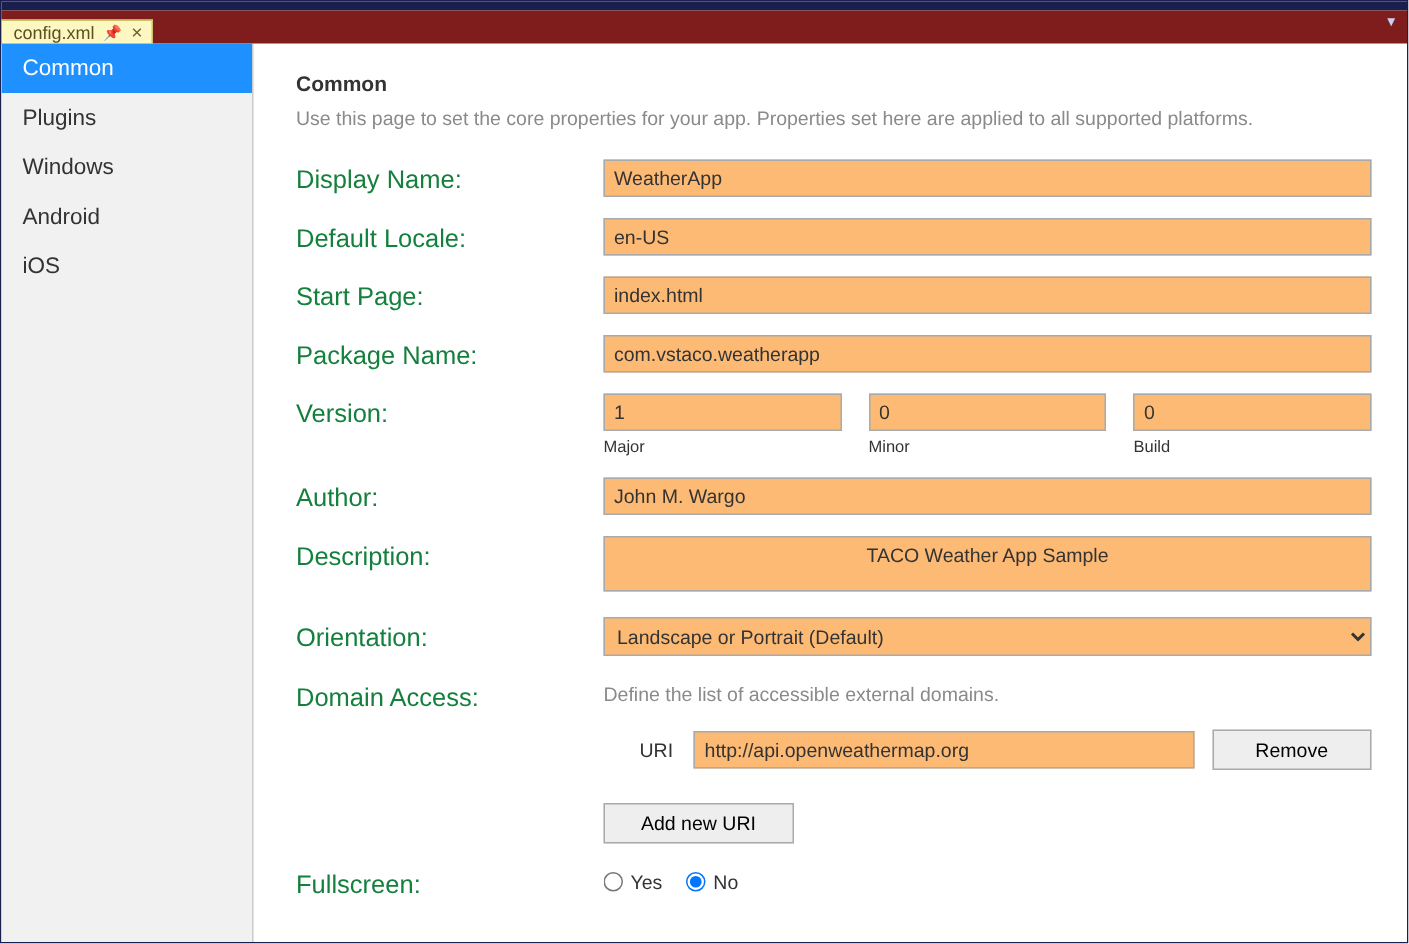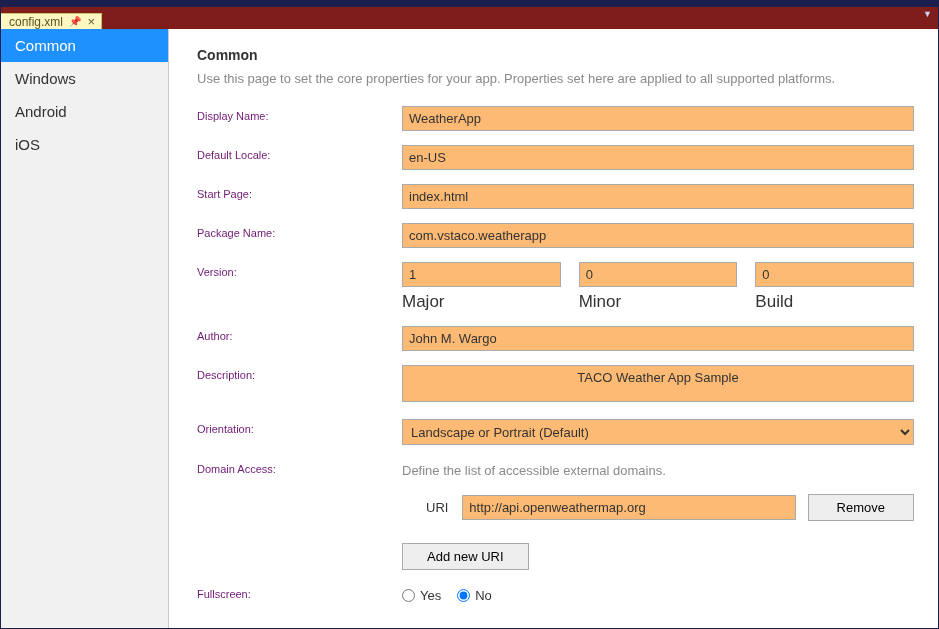--- a/index.html
+++ b/index.html
@@ -24,33 +24,33 @@
   .sidebar { width: 168px; background: #f1f1f1; border-right: 1px solid #ccc; display: flex; flex-direction: column; }
   .side-item { padding: 8px 10px 8px 14px; font-size: 15px; color: #333; cursor: pointer; }
   .side-item.selected { background: #1e90ff; color: #fff; }
 
   
   .main { flex: 1; padding: 18px 24px 20px 28px; overflow-y: auto; color: #333; }
   .section-title { font-weight: 600; font-size: 14px; margin-bottom: 8px; }
   .section-desc { color: #8a8a8a; font-size: 13px; margin-bottom: 20px; }
 
   .form-row { display: flex; align-items: flex-start; margin-bottom: 14px; }
-  .form-label { width: 205px; padding-top: 4px; color: #701a75; font-size: 11px; }
+  .form-label { width: 205px; padding-top: 4px; color: #15803d; font-size: 17px; }
   .form-field { flex: 1; }
 
   input[type=text], textarea, select {
     width: 100%; border: 1px solid #aaa; padding: 4px 6px; font-family: inherit;
     font-size: 13px; background: #fdba74; color: #333;
   }
   textarea { height: 37px; resize: none; text-align: center; }
   select { height: 26px; padding: 2px 4px; }
 
   .version-row { display: flex; gap: 18px; }
   .version-col { flex: 1; display: flex; flex-direction: column; }
-  .ver-label { margin-top: 5px; font-size: 17px; color: #333; }
+  .ver-label { margin-top: 5px; font-size: 11px; color: #333; }
 
   .radio-group { display: flex; align-items: center; gap: 16px; padding-top: 4px; }
   .radio-opt { display: flex; align-items: center; gap: 5px; font-size: 13px; }
   .radio-opt input { margin: 0; }
 
   .domain-desc { color: #8a8a8a; font-size: 13px; padding-top: 4px; }
 
   .uri-row { display: flex; align-items: center; gap: 12px; margin-top: 16px; }
   .uri-label { margin-left: 24px; width: 38px; font-size: 13px; }
   .uri-input { width: 360px; border: 1px solid #aaa; padding: 4px 6px; font-size: 13px; }
@@ -71,20 +71,21 @@
       <span class="pin-icon">📌</span>
       <span class="close-x">×</span>
     </div>
     <div class="tab-overflow">▼</div>
   </div>
 
   <div class="body">
 
     <div class="sidebar">
       <div class="side-item selected">Common</div>
+      <div class="side-item">Plugins</div>
       <div class="side-item">Windows</div>
       <div class="side-item">Android</div>
       <div class="side-item">iOS</div>
     </div>
 
     <div class="main">
       <div class="section-title">Common</div>
       <div class="section-desc">Use this page to set the core properties for your app. Properties set here are applied to all supported platforms.</div>
 
       <div class="form-row">

